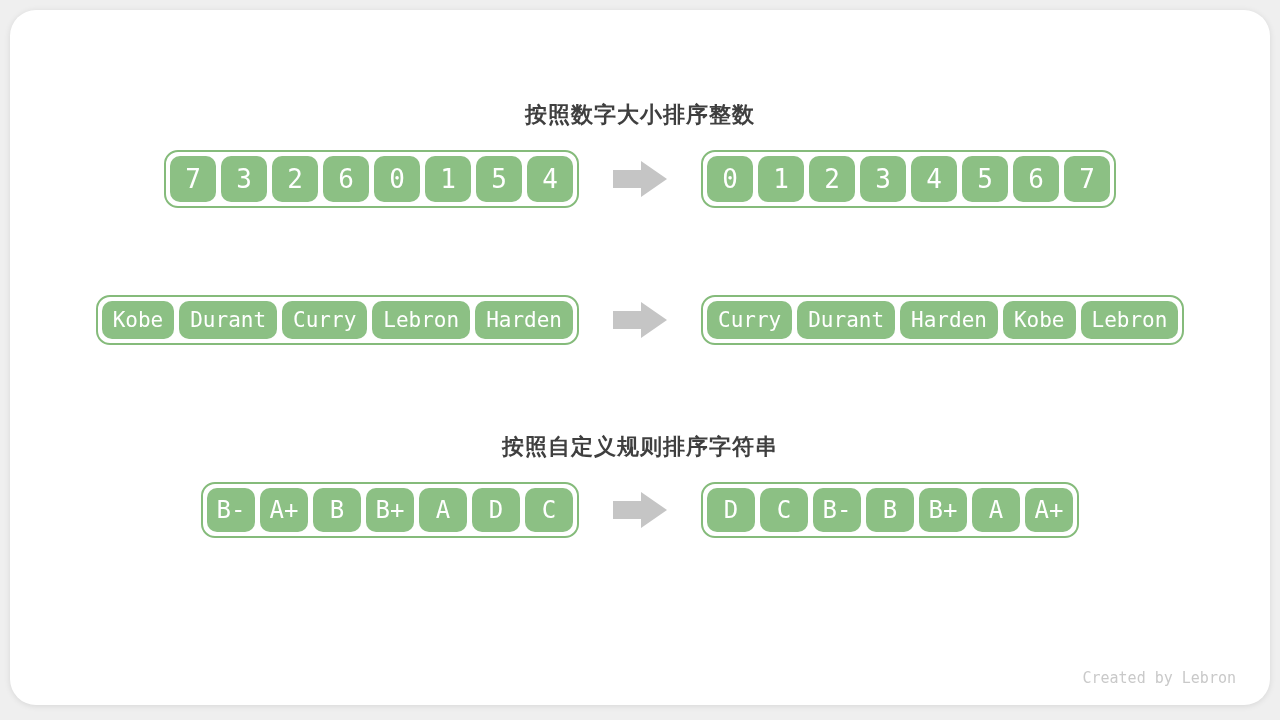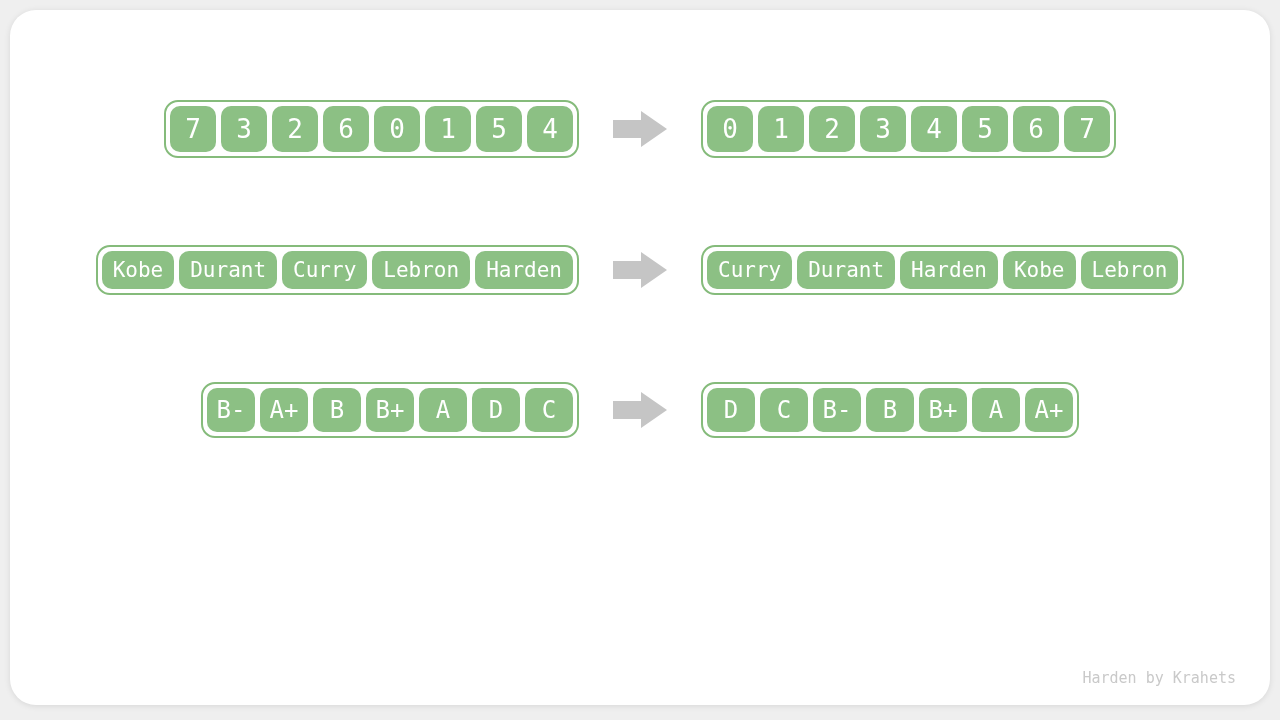--- a/index.html
+++ b/index.html
@@ -71,20 +71,21 @@
     font-size: 15px;
     color: var(--footer-text, #c9c9c9);
   }
 </style>
 </head>
 <body>
 
 <div class="card">
   <div id="sections">
   <section class="section s0">
+    <h2 class="title">按照数字大小排序整数</h2>
     <div class="row">
       <div class="array before">
             <div class="cell">7</div>
             <div class="cell">3</div>
             <div class="cell">2</div>
             <div class="cell">6</div>
             <div class="cell">0</div>
             <div class="cell">1</div>
             <div class="cell">5</div>
             <div class="cell">4</div>
@@ -121,20 +122,21 @@
             <div class="cell">Curry</div>
             <div class="cell">Durant</div>
             <div class="cell">Harden</div>
             <div class="cell">Kobe</div>
             <div class="cell">Lebron</div>
           </div>
     </div>
   </section>
 
   <section class="section s2">
+    <h2 class="title">按照自定义规则排序字符串</h2>
     <div class="row">
       <div class="array before">
             <div class="cell">B-</div>
             <div class="cell">A+</div>
             <div class="cell">B</div>
             <div class="cell">B+</div>
             <div class="cell">A</div>
             <div class="cell">D</div>
             <div class="cell">C</div>
           </div>
@@ -146,14 +148,14 @@
             <div class="cell">C</div>
             <div class="cell">B-</div>
             <div class="cell">B</div>
             <div class="cell">B+</div>
             <div class="cell">A</div>
             <div class="cell">A+</div>
           </div>
     </div>
   </section>
 </div>
-  <div class="footer">Harden by Krahets</div>
+  <div class="footer">Created by Lebron</div>
 </div>
 
 </body></html>

